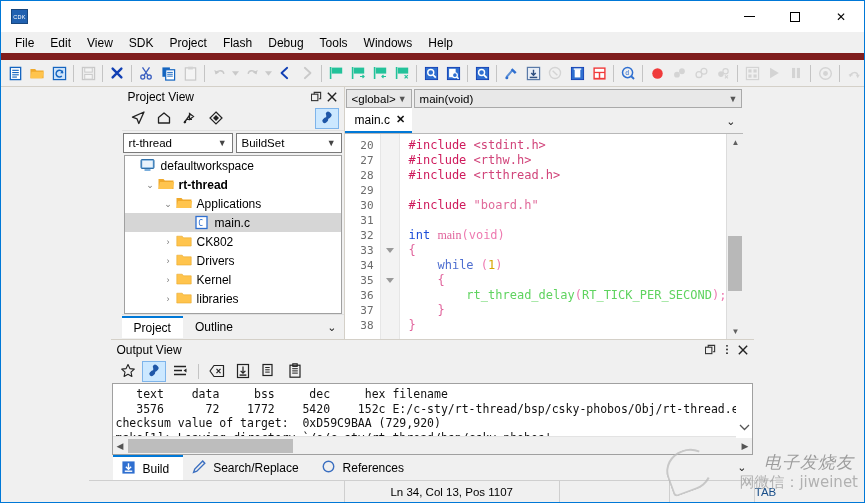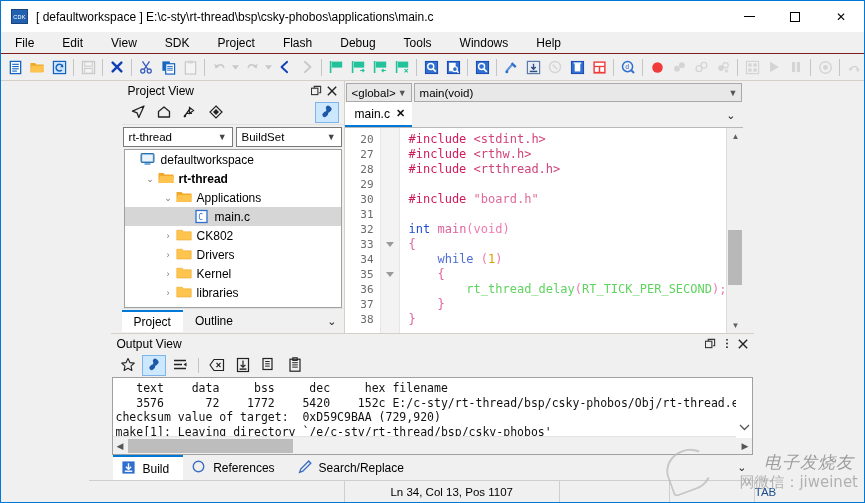--- a/index.html
+++ b/index.html
@@ -35,22 +35,21 @@
   .title-text{font-size:12px;color:#000;white-space:nowrap;}
   .win-buttons{margin-left:auto;display:flex;height:31px;}
   .win-btn{width:46px;height:31px;display:flex;align-items:center;justify-content:center;font-size:12px;color:#000;}
   .glyph-min{display:block;width:11px;height:1px;background:#000;}
   .glyph-max{display:block;width:10px;height:10px;border:1px solid #000;box-sizing:border-box;}
 
   
   .menubar{
     height:21px;min-height:21px;background:#f0f0f0;
     display:flex;align-items:center;padding-left:6px;
-    border-bottom:1px solid #7f1d1d;
-    gap:12px;
+    border-bottom:7px solid #7f1d1d;
   }
   .menu-item{
     padding:2px 8px;font-size:12px;color:#000;cursor:default;
     white-space:nowrap;
   }
 
   
   .toolbar{
     height:26px;min-height:26px;background:#f0f0f0;
     display:flex;align-items:center;padding-left:3px;
@@ -152,21 +151,21 @@
     flex:1;padding-top:4px;padding-left:9px;min-width:0;overflow:hidden;
     font-family:"DejaVu Sans Mono","Liberation Mono",monospace;
     font-size:12px;line-height:15px;white-space:pre;
   }
   .gutter .gl{height:15px;line-height:15px;}
   .codecol .cl{height:15px;line-height:15px;}
   .k-pre{color:#cf1a5c;}      
   .k-inc{color:#d1447a;}
   .k-str{color:#e06a9a;}
   .k-type{color:#1d4ed8;}
-  .k-fn{color:#e0629b;}
+  .k-fn{color:#e0629b;font-family:Liberation Serif, serif;}
   .k-kw{color:#4f6fd0;}
   .k-num{color:#d6a500;}
   .k-call{color:#5fd35f;}
   .k-macro{color:#ee7ab0;}
   .k-plain{color:#222;}
   .k-brace{color:#e0629b;}
   .fold-tri{
     width:0;height:0;border-left:4px solid transparent;border-right:4px solid transparent;
     border-top:5px solid #9a9a9a;
   }
@@ -246,21 +245,20 @@
     border-right-color:transparent;transform:rotate(-20deg);
   }
 </style>
 </head>
 <body>
 
 <div class="win">
 
   <div class="titlebar">
     <div class="app-logo">CDK</div>
-    <div class="title-text">[ defaultworkspace ] E:\c-sty\rt-thread\bsp\csky-phobos\applications\main.c</div>
     <div class="win-buttons">
       <div class="win-btn">
           <i class="glyph-min"></i>
         </div>
       <div class="win-btn">
           <i class="glyph-max"></i>
         </div>
       <div class="win-btn close">
           <span>✕</span>
         </div>
@@ -872,32 +870,32 @@
                 <rect x="1.5" y="1.5" width="13" height="13" fill="#2f6fd0"></rect>
                 <path d="M8 3.4v6.4M5.2 7.2L8 10l2.8-2.8" stroke="#fff" stroke-width="1.5" fill="none"></path>
                 <rect x="4" y="11.2" width="8" height="1.5" fill="#fff"></rect>
               </svg>
           </span>
           <span>Build</span>
         </div>
         <div class="btab">
           <span>
             <svg width="15" height="15" viewBox="0 0 16 16">
-                <circle cx="8" cy="8" r="5.6" fill="none" stroke="#3b6fc0" stroke-width="1.5"></circle>
+                <path d="M12.5 2.2L4 10.8l-1.2 3.4 3.4-1.2 8.5-8.5z" fill="none" stroke="#3b6fc0" stroke-width="1.5"></path>
               </svg>
           </span>
-          <span>References</span>
+          <span>Search/Replace</span>
         </div>
         <div class="btab">
           <span>
             <svg width="15" height="15" viewBox="0 0 16 16">
-                <path d="M12.5 2.2L4 10.8l-1.2 3.4 3.4-1.2 8.5-8.5z" fill="none" stroke="#3b6fc0" stroke-width="1.5"></path>
+                <circle cx="8" cy="8" r="5.6" fill="none" stroke="#3b6fc0" stroke-width="1.5"></circle>
               </svg>
           </span>
-          <span>Search/Replace</span>
+          <span>References</span>
         </div>
         <span class="tcaret">⌄</span>
       </div>
     </div>
 
     <div class="statusbar">
       <div class="st s-a"></div>
       <div class="st s-b">Ln 34, Col 13, Pos 1107</div>
       <div class="st s-c"></div>
       <div class="st s-d"></div>

